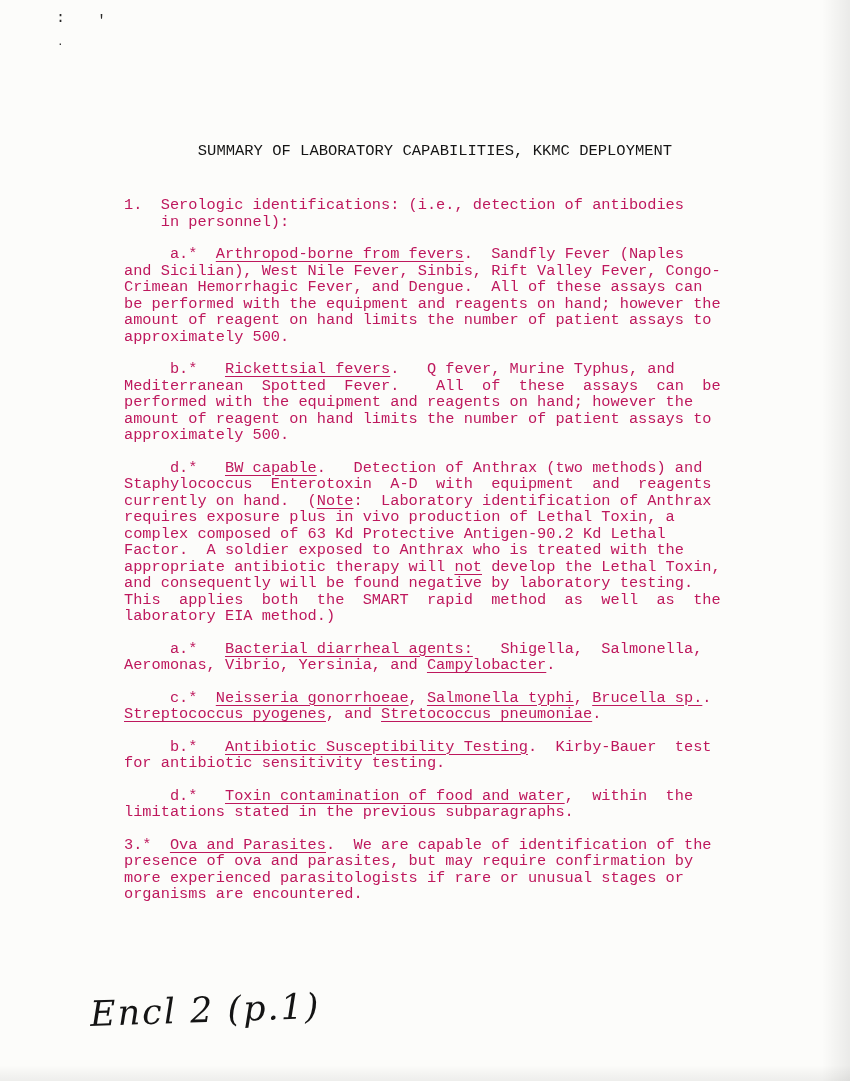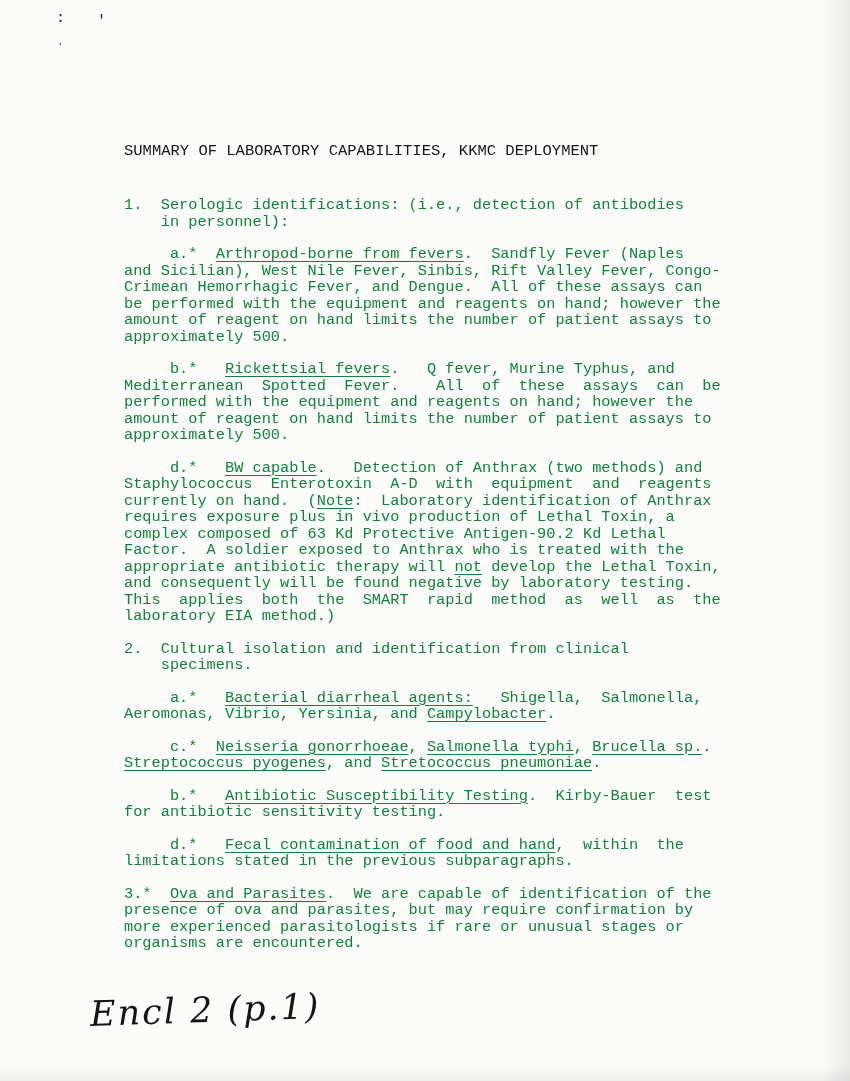--- a/index.html
+++ b/index.html
@@ -27,33 +27,33 @@
   .scan-mark.m1 { left: 56px; top: 10px; }
   .scan-mark.m2 { left: 97px; top: 13px; }
   .scan-mark.m3 { left: 57px; top: 36px; font-size: 11px; }
 
   .content {
     position: absolute;
     left: 124px;
     top: 142px;
     width: 622px;
   }
-  .title-block { margin-bottom: 36px; }
+  .title-block { text-align: center; margin-bottom: 36px; }
   .title-line {
     font-size: 15.5px;
     line-height: 19px;
     white-space: pre;
     color: #151515;
   }
   .para {
     font-size: 15.3px;
     line-height: 16.5px;
     white-space: pre;
     margin-bottom: 16px;
-    color: #15803d;
+    color: #be185d;
   }
   .para .u {
     text-decoration: underline;
     text-underline-offset: 3px;
     text-decoration-thickness: 1px;
   }
   .handwriting {
     position: absolute;
     left: 90px;
     top: 990px;
@@ -96,29 +96,27 @@
     <p class="para"><span>     d.*   </span><span class="u">BW capable</span><span>.   Detection of Anthrax (two methods) and
 Staphylococcus  Enterotoxin  A-D  with  equipment  and  reagents
 currently on hand.  (</span><span class="u">Note</span><span>:  Laboratory identification of Anthrax
 requires exposure plus in vivo production of Lethal Toxin, a
 complex composed of 63 Kd Protective Antigen-90.2 Kd Lethal
 Factor.  A soldier exposed to Anthrax who is treated with the
 appropriate antibiotic therapy will </span><span class="u">not</span><span> develop the Lethal Toxin,
 and consequently will be found negative by laboratory testing.
 This  applies  both  the  SMART  rapid  method  as  well  as  the
 laboratory EIA method.)</span></p>
-    <p class="para"><span>2.  Cultural isolation and identification from clinical
-    specimens.</span></p>
     <p class="para"><span>     a.*   </span><span class="u">Bacterial diarrheal agents:</span><span>   Shigella,  Salmonella,
 Aeromonas, Vibrio, Yersinia, and </span><span class="u">Campylobacter</span><span>.</span></p>
     <p class="para"><span>     c.*  </span><span class="u">Neisseria gonorrhoeae</span><span>, </span><span class="u">Salmonella typhi</span><span>, </span><span class="u">Brucella sp.</span><span>.
 </span><span class="u">Streptococcus pyogenes</span><span>, and </span><span class="u">Stretococcus pneumoniae</span><span>.</span></p>
     <p class="para"><span>     b.*   </span><span class="u">Antibiotic Susceptibility Testing</span><span>.  Kirby-Bauer  test
 for antibiotic sensitivity testing.</span></p>
-    <p class="para"><span>     d.*   </span><span class="u">Fecal contamination of food and hand</span><span>,  within  the
+    <p class="para"><span>     d.*   </span><span class="u">Toxin contamination of food and water</span><span>,  within  the
 limitations stated in the previous subparagraphs.</span></p>
     <p class="para"><span>3.*  </span><span class="u">Ova and Parasites</span><span>.  We are capable of identification of the
 presence of ova and parasites, but may require confirmation by
 more experienced parasitologists if rare or unusual stages or
 organisms are encountered.</span></p>
 
   </div>
 
   <div class="handwriting">Encl 2  (p.1)</div>
 

